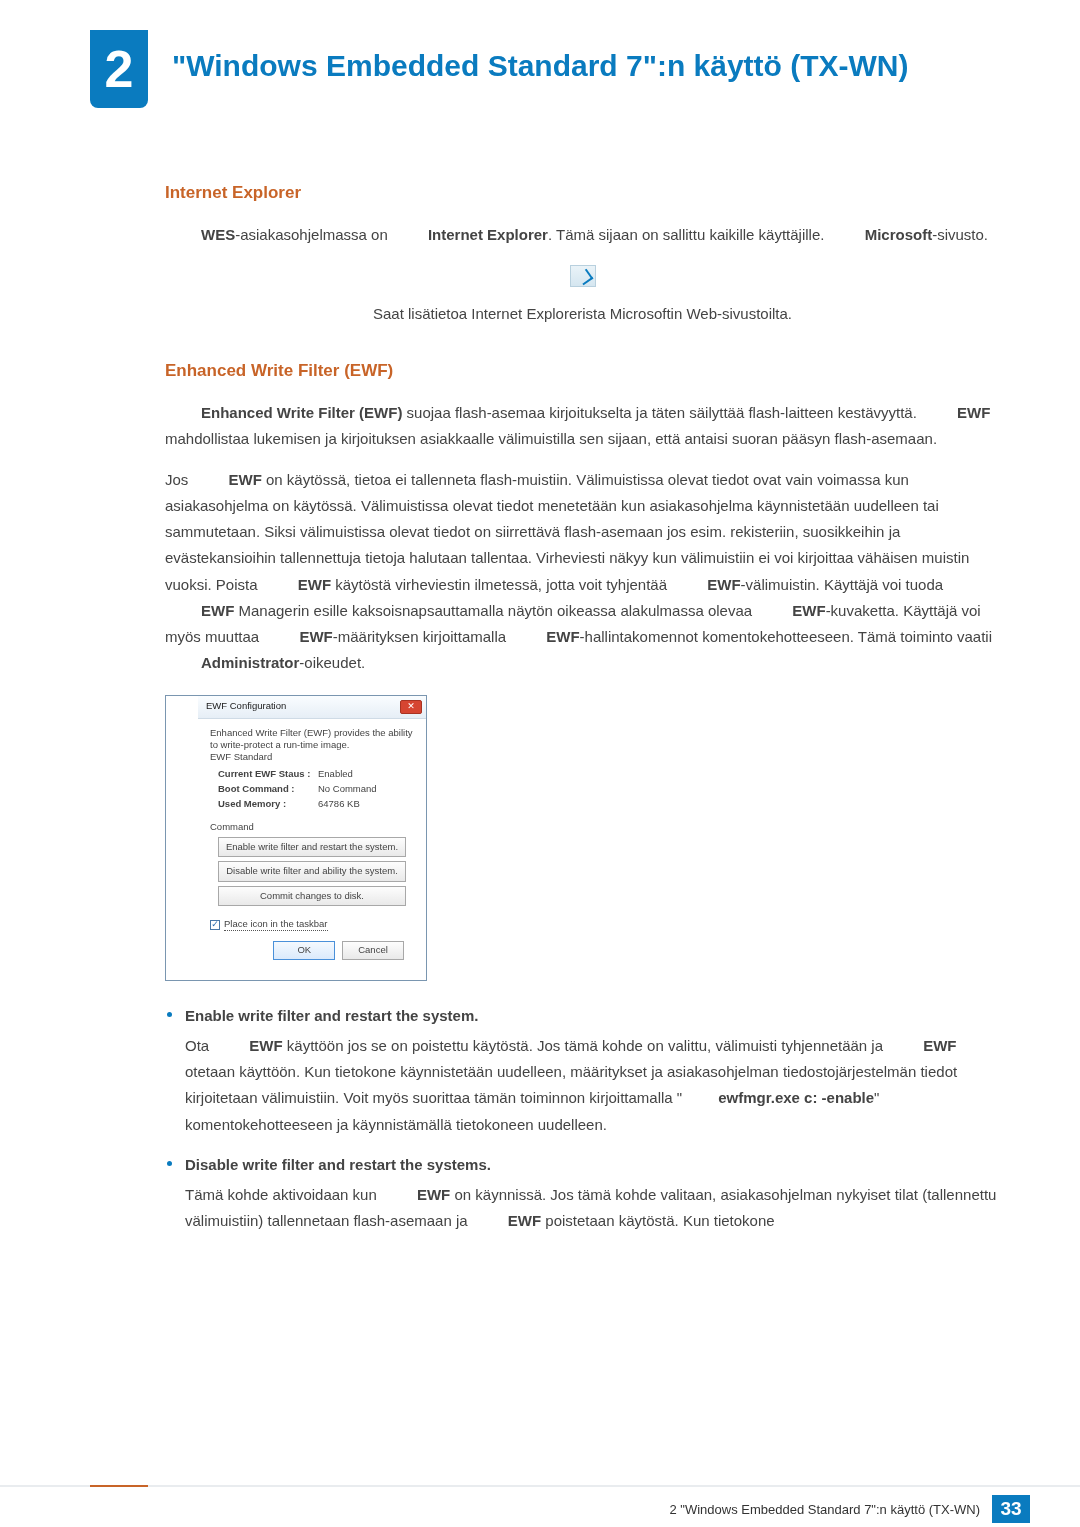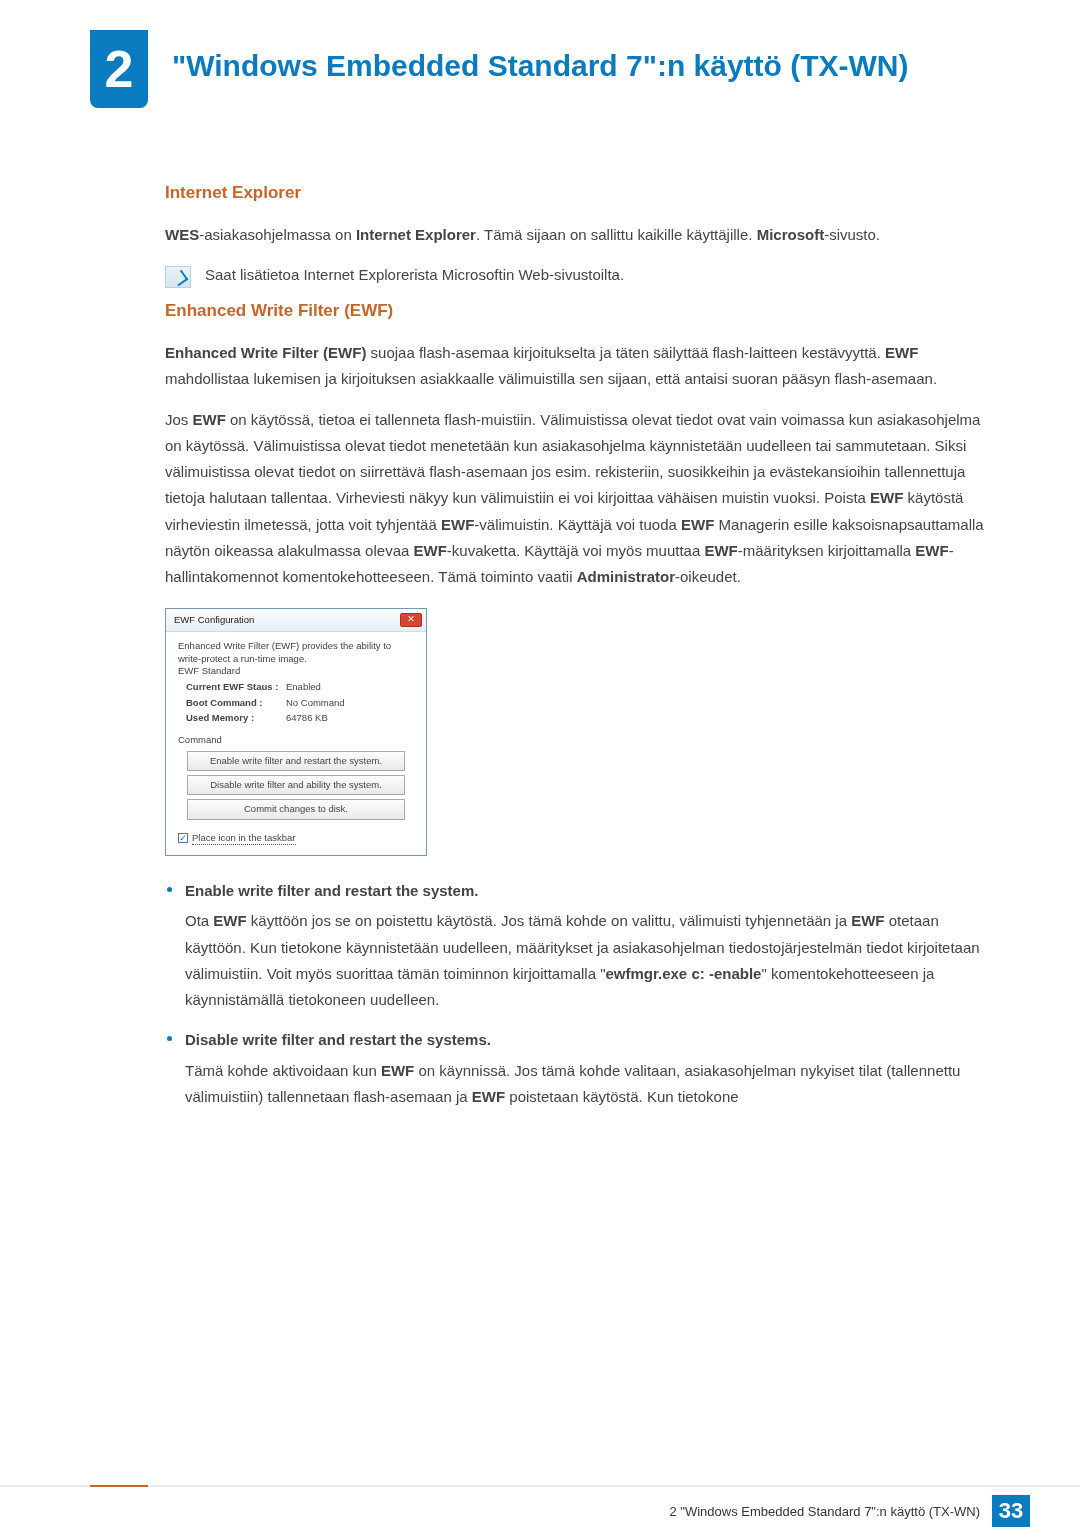--- a/index.html
+++ b/index.html
@@ -47,49 +47,51 @@
     color: #c86428;
     font-weight: bold;
     font-size: 17px;
     margin-bottom: 14px;
   }
   .para { margin-bottom: 14px; }
   .note-row {
     display: flex;
     align-items: center;
     gap: 14px;
-    margin-bottom: 8px;
+    margin-bottom: 29px;
+    flex-direction: column;
   }
   .note-icon {
     width: 26px;
     height: 22px;
     background: linear-gradient(#eaf3f8,#d5e6f0);
     border: 1px solid #b8d0de;
     position: relative;
     flex-shrink: 0;
     margin-top: 3px;
   }
   .note-icon::after {
     content: "";
     position: absolute;
     right: 4px; bottom: 3px;
     width: 10px; height: 10px;
     border-bottom: 2px solid #0a7bbf;
     border-right: 2px solid #0a7bbf;
     transform: rotate(-35deg);
   }
-  .b { font-weight: bold; }
+  .b { font-weight: bold; margin-left: 36px; }
   
   .dialog {
     width: 262px;
     border: 1px solid #7a96b0;
     margin: 18px 0 22px 0;
     background: #fff;
     font-size: 9.5px;
     line-height: 1.3;
+    padding-left: 32px;
   }
   .dlg-title {
     display: flex;
     justify-content: space-between;
     align-items: center;
     background: linear-gradient(#fafdff,#e6eef6);
     border-bottom: 1px solid #cfdbe6;
     padding: 4px 4px 4px 8px;
     color: #1a1a1a;
   }
@@ -161,21 +163,21 @@
     font-size: 13px;
     color: #333;
     display: flex;
     align-items: center;
     gap: 12px;
   }
   .page-num {
     background: #0a7bbf;
     color: #fff;
     font-weight: bold;
-    font-size: 22px;
+    font-size: 19px;
     width: 38px;
     text-align: center;
     padding: 3px 0;
   }
 </style>
 </head>
 <body>
 
 <div class="page-header">
   <div class="chapter-badge">2</div>
@@ -224,20 +226,24 @@
       <div class="dlg-cmd-group">
         <div class="dlg-group-label">Command</div>
         <div class="dlg-btn">Enable write filter and restart the system.</div>
         <div class="dlg-btn">Disable write filter and ability the system.</div>
         <div class="dlg-btn">Commit changes to disk.</div>
       </div>
       <div class="dlg-check">
         <span class="box">✓</span>
         <span class="lbl">Place icon in the taskbar</span>
       </div>
+      <div class="dlg-footer">
+        <span class="fbtn primary">OK</span>
+        <span class="fbtn">Cancel</span>
+      </div>
     </div>
   </div>
 
   <ul class="blist">
     <li>
       <span class="bt">Enable write filter and restart the system.</span>
       <span class="bd">Ota <span class="b">EWF</span> käyttöön jos se on poistettu käytöstä. Jos tämä kohde on valittu, välimuisti tyhjennetään ja <span class="b">EWF</span> otetaan käyttöön. Kun tietokone käynnistetään uudelleen, määritykset ja asiakasohjelman tiedostojärjestelmän tiedot kirjoitetaan välimuistiin. Voit myös suorittaa tämän toiminnon kirjoittamalla "<span class="b">ewfmgr.exe c: -enable</span>" komentokehotteeseen ja käynnistämällä tietokoneen uudelleen.</span>
     </li>
     <li>
       <span class="bt">Disable write filter and restart the systems.</span>

